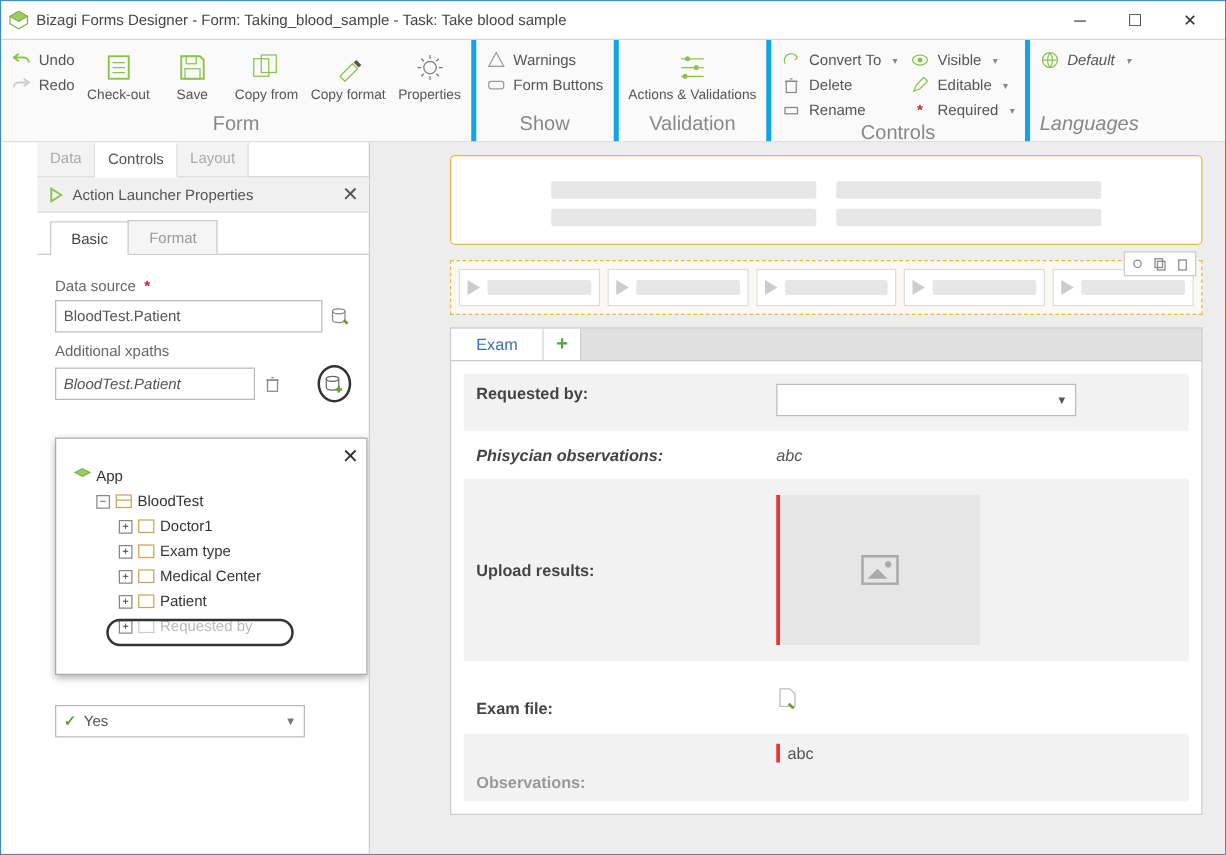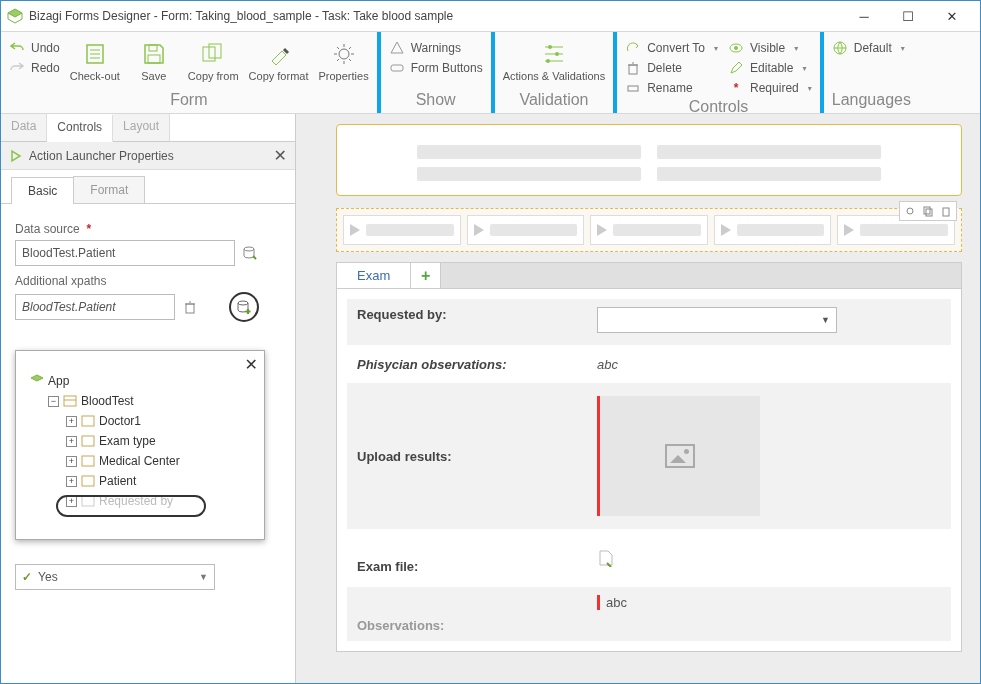--- a/index.html
+++ b/index.html
@@ -15,21 +15,21 @@
   .rbtn { display:flex; flex-direction:column; align-items:center; font-size:11px; color:#555; gap:2px; min-width:48px;}
   .rbtn .bigicon { width:28px; height:28px; display:flex; align-items:center; justify-content:center;}
   .rbtn.small { flex-direction:row; min-width:auto; gap:6px; font-size:12px; }
   .rbtn.small .bigicon { width:16px; height:16px; }
   .stack { display:flex; flex-direction:column; gap:4px; }
   .arrow-down { font-size:8px; margin-left:3px; color:#888;}
   svg { display:block; }
   .required-dot { color:#c62828; font-weight:bold;}
   .body-area { display:flex; height:calc(100% - 30px - 83px); }
   
-  .left { width:295px; border-right:1px solid #ccc; background:#fff; display:flex; flex-direction:column;}
+  .left { width:295px; border-right:1px solid #ccc; background:#fff; display:flex; flex-direction:column;padding-left:29px;}
   .left-tabs { height:28px; display:flex; border-bottom:1px solid #ccc;}
   .left-tabs div { padding:5px 10px; font-size:12px; color:#aaa; border-right:1px solid #ddd; background:#f3f3f3;}
   .left-tabs div.active { background:#fff; color:#555; border-bottom:1px solid #fff; position:relative; top:1px;}
   .panel-header { height:28px; background:#f0f0f0; display:flex; align-items:center; padding:0 8px; font-size:12px; color:#555; border-bottom:1px solid #ddd;}
   .panel-header .play-ic { margin-right:6px; }
   .panel-header .close { margin-left:auto; font-size:16px; color:#555; cursor:pointer;}
   .sub-tabs { display:flex; border-bottom:1px solid #ccc; margin-top:6px;}
   .sub-tabs div { padding:6px 16px; font-size:12px; color:#999; border:1px solid #ccc; border-bottom:none; background:#f5f5f5; margin-left:-1px;}
   .sub-tabs div:first-child { margin-left:10px;}
   .sub-tabs div.active { background:#fff; color:#444; position:relative; top:1px;}
@@ -45,21 +45,21 @@
   .tree-dropdown .dd-close { position:absolute; right:6px; top:4px; font-size:16px; color:#333;}
   .tree { font-size:12px; color:#333; margin-top:14px; }
   .tree .node { display:flex; align-items:center; height:20px; gap:4px; white-space:nowrap;}
   .expander { width:11px; height:11px; border:1px solid #888; font-size:9px; line-height:9px; text-align:center; color:#444; background:#fff;}
   .entity-ic { width:14px; height:14px; }
   .highlight-circle { position:absolute; border:2px solid #333; border-radius:50%; pointer-events:none; }
   .yes-combo { display:flex; align-items:center; width:200px; height:26px; border:1px solid #bbb; padding:0 6px; font-size:12px; color:#555;}
   .yes-combo .chk { color:#6a9a2f; margin-right:6px; font-weight:bold;}
   .yes-combo .caret { margin-left:auto; font-size:9px; color:#777;}
   
-  .right { flex:1; background:#ededed; overflow:auto; padding:10px 18px 10px 40px;}
+  .right { flex:1; background:#ededed; overflow:auto; padding:10px 18px 10px 64px;}
   .top-placeholder-wrap { border:1px solid #e7b74a; border-radius:4px; padding:20px 30px 14px 30px; background:#fff; margin-bottom:12px;}
   .ph-line{background:#e6e6e6;height:14px;border-radius:2px;}
   .action-row { border:1px dashed #e7b74a; background:#faf8f1; padding:6px; display:flex; gap:6px; margin-bottom:10px; position:relative;}
   .action-cell { flex:1; background:#fff; border:1px solid #ddd; height:30px; display:flex; align-items:center; padding:0 6px;}
   .action-cell .tri { width:0; height:0; border-left:10px solid #ccc; border-top:6px solid transparent; border-bottom:6px solid transparent; margin-right:6px;}
   .action-cell .sm-bar { flex:1; height:12px; background:#e6e6e6; border-radius:2px;}
   .row-icons { position:absolute; right:4px; top:-8px; display:flex; gap:2px; background:#fff; border:1px solid #ccc; padding:1px 2px;}
   .row-icons div{ width:16px; height:16px; display:flex; align-items:center; justify-content:center;}
   .tab-strip { display:flex; background:#e0e0e0; border:1px solid #ccc; border-bottom:none;}
   .tab-strip .ftab { padding:5px 20px; font-size:13px; background:#fff; border-right:1px solid #ccc;}
@@ -265,21 +265,21 @@
               <span class="required-dot">*</span>
             </div>
             <span>Required</span>
             <span class="arrow-down">▾</span>
           </div>
       </div>
     </div>
     <div class="glabel">Controls</div>
   </div>
 
-  <div class="rgroup" style="border-right:none;">
+  <div class="rgroup" style="border-right:none;font-style:italic;">
     <div class="items">
       <div class="rbtn small">
           <div class="bigicon">
             <svg width="14" height="14">
               <circle cx="7" cy="7" r="6" fill="none" stroke="#8bc34a"></circle>
               <path d="M1 7h12M7 1a10 10 0 0 1 0 12M7 1a10 10 0 0 0 0 12" fill="none" stroke="#8bc34a"></path>
             </svg>
           </div>
           <span>Default</span>
           <span class="arrow-down">▾</span>

